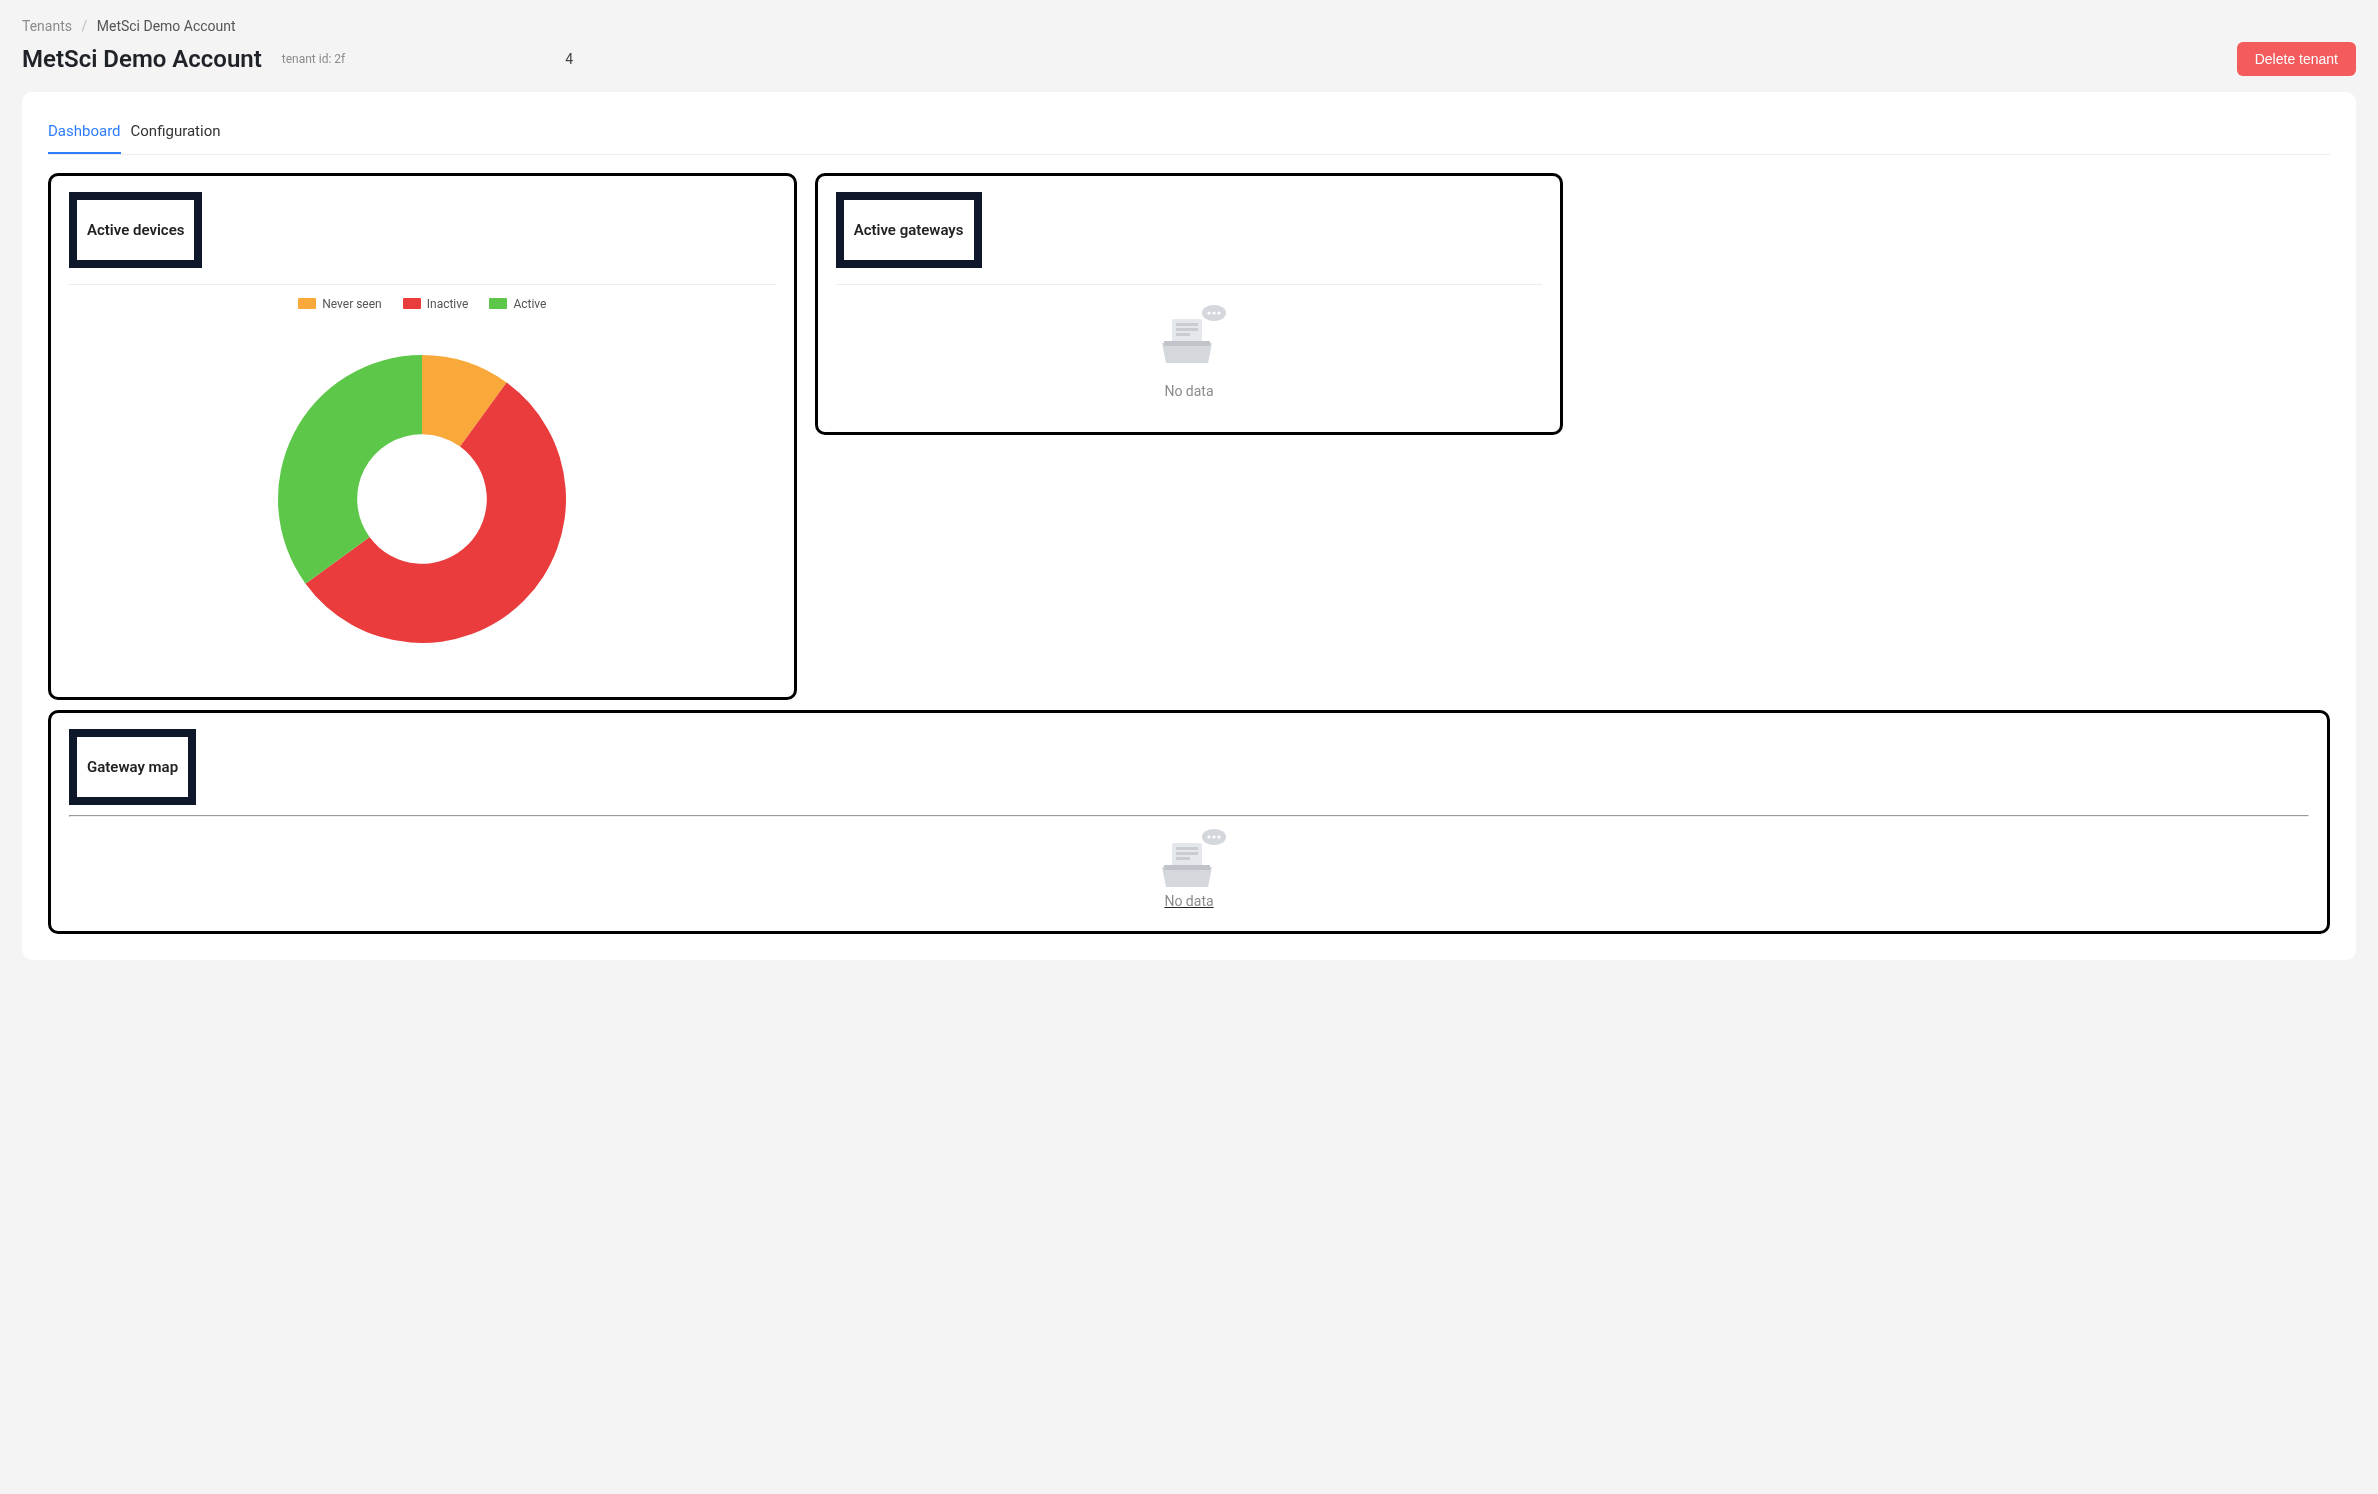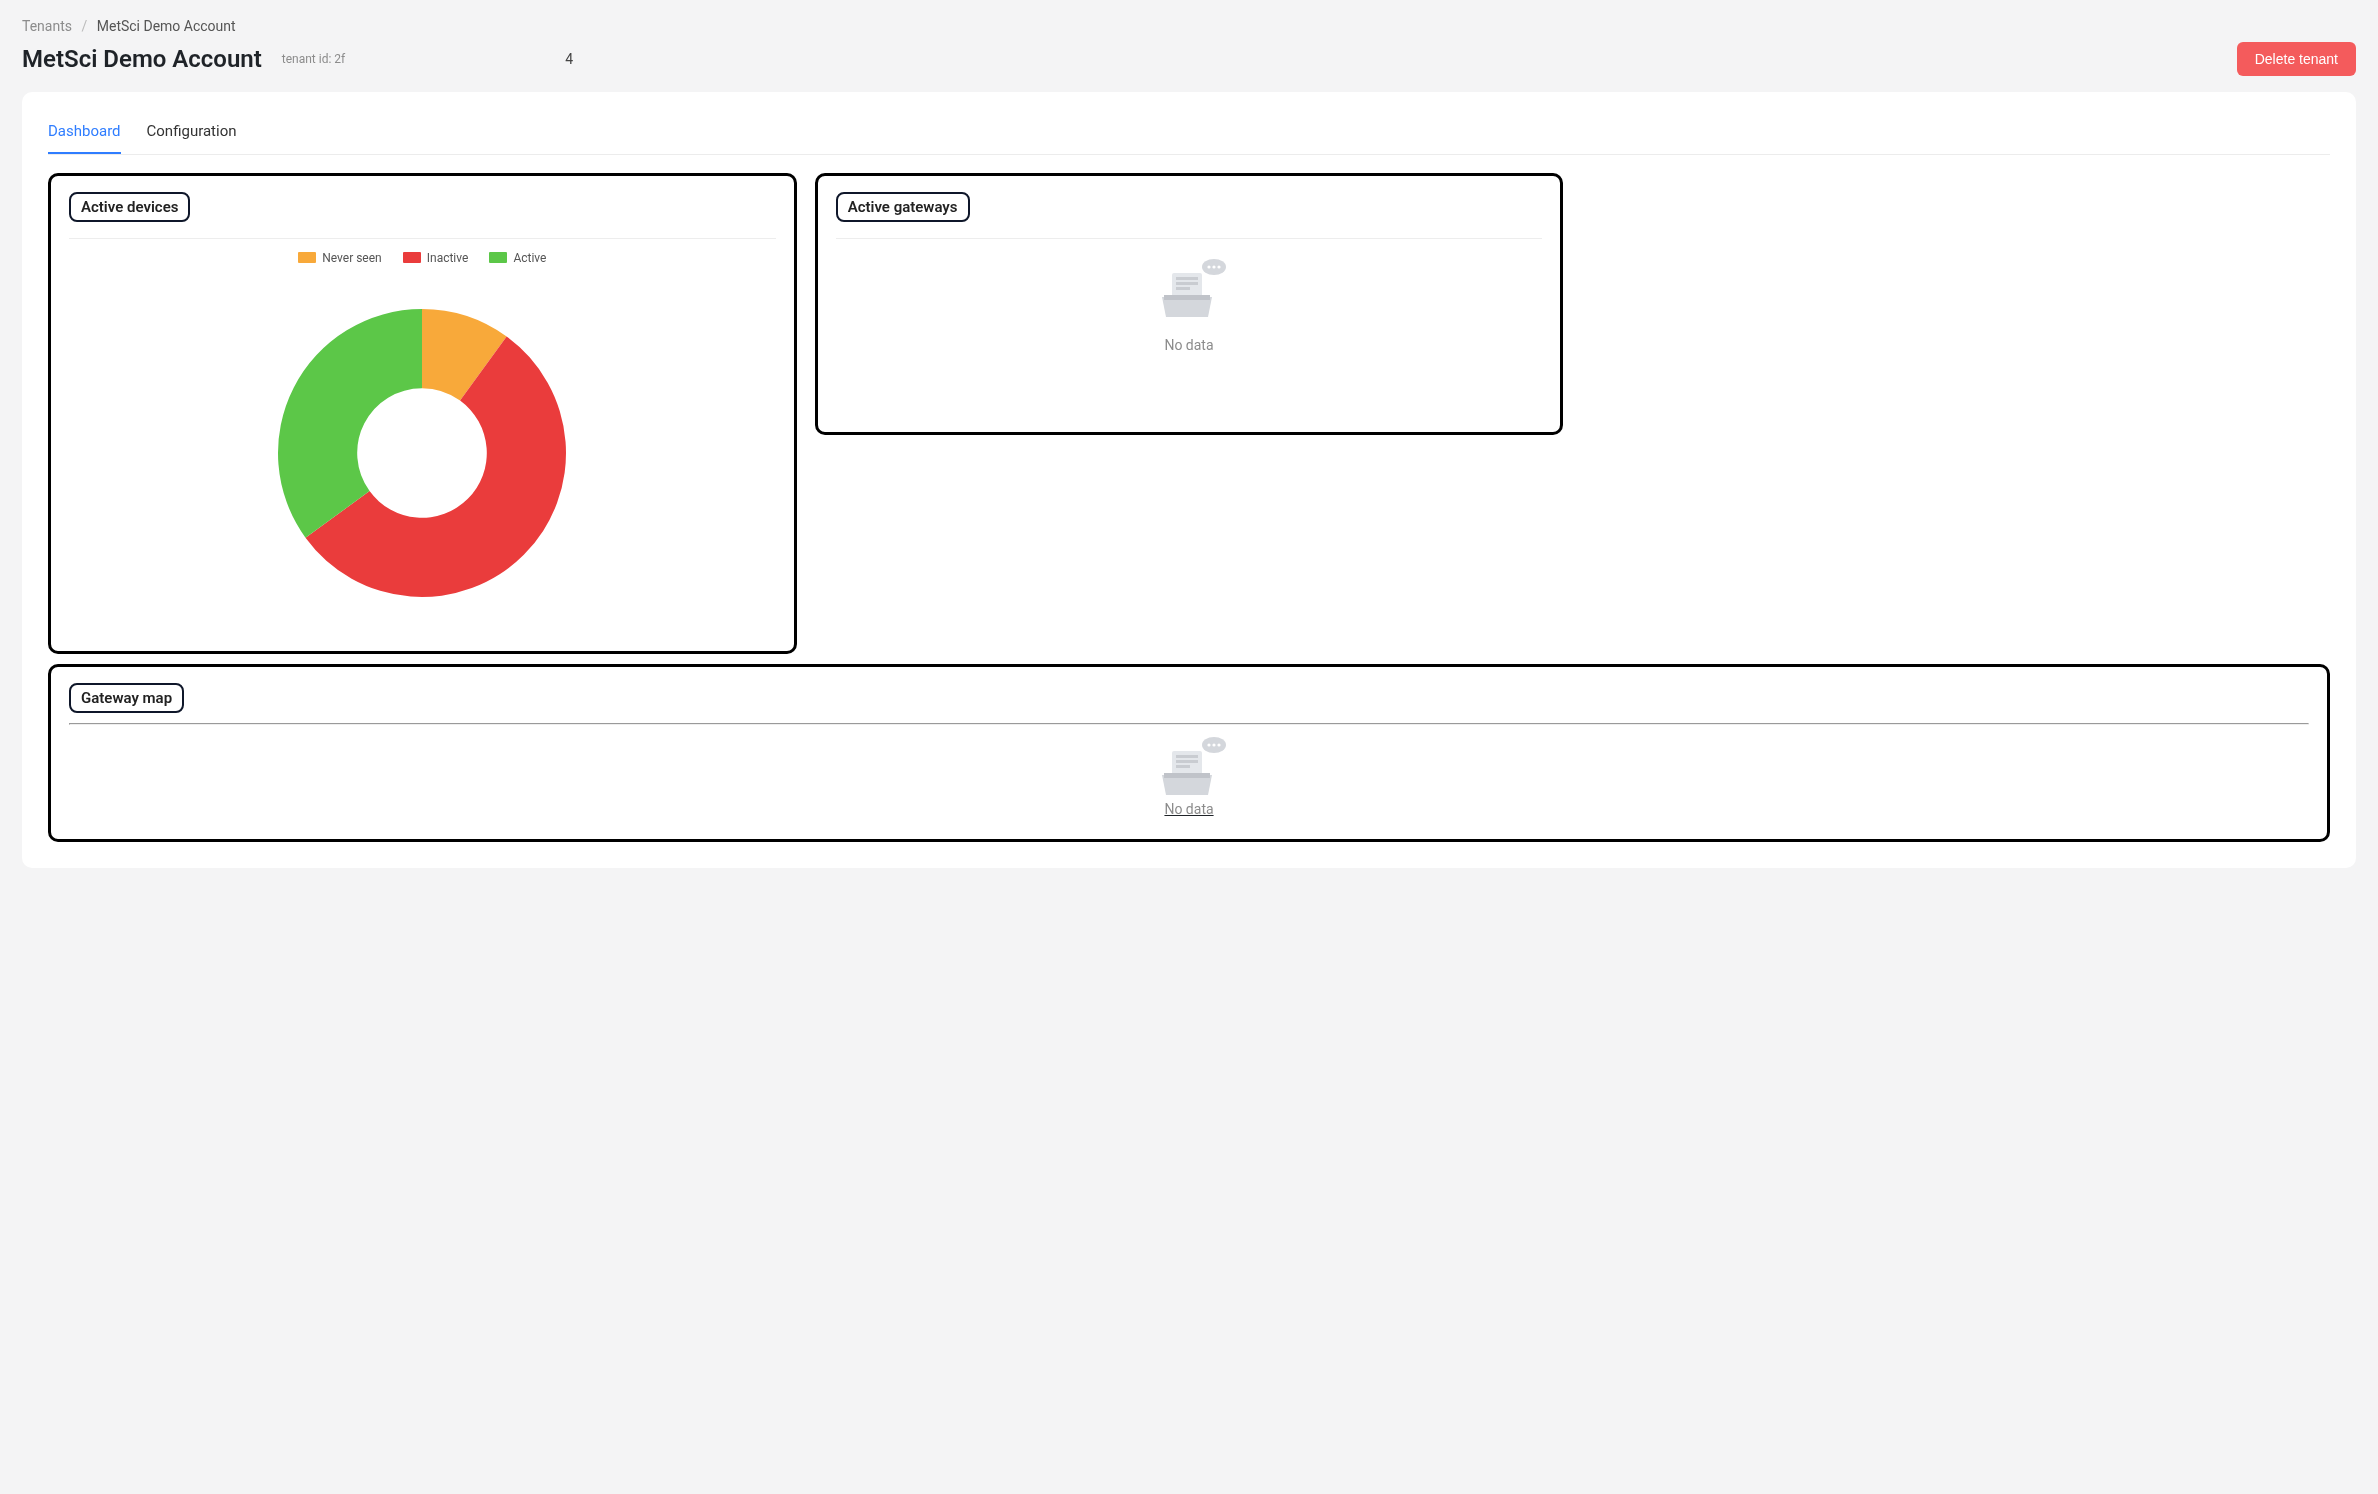--- a/index.html
+++ b/index.html
@@ -19,31 +19,31 @@
   .tenant-id{font-size:12px;color:#8c8c8c;margin-left:6px;}
   .stray-num{font-size:14px;color:#444;margin-left:206px;}
   .spacer{flex:1;}
   .delete-btn{
     background:#f45b5c;color:#fff;border:none;border-radius:6px;
     padding:9px 18px;font-size:14px;cursor:pointer;
   }
   .main-panel{
     background:#fff;border-radius:10px;padding:20px 26px 26px 26px;
   }
-  .tabs{border-bottom:1px solid #ececec;display:flex;gap:26px;margin-bottom:18px;}
+  .tabs{border-bottom:1px solid #ececec;display:flex;gap:10px;margin-bottom:18px;}
   .tab{padding:10px 0 12px 0;font-size:15px;color:#333;cursor:pointer;border-bottom:2px solid transparent;}
   .tab.active{color:#2f7dff;border-bottom-color:#2f7dff;}
   .grid-top{display:grid;grid-template-columns:1fr 1fr 1fr;gap:18px;}
   .card{
     border:3px solid #000;border-radius:10px;padding:16px 18px 18px 18px;
     background:#fff;position:relative;
   }
   .title-frame{
-    display:inline-block;border:2px solid #0f172a;border-radius:8px;
-    padding:4px 10px;font-size:15px;font-weight:600;color:#222;
+    display:inline-block;border:8px solid #0f172a;border-radius:0;
+    padding:21px 10px;font-size:15px;font-weight:600;color:#222;
     margin-bottom:10px;
   }
   .card hr{border:none;border-top:1px solid #ededed;margin:6px 0 12px 0;}
   .legend{display:flex;justify-content:center;gap:21px;font-size:12px;margin-bottom:8px;color:#555;}
   .swatch{display:inline-block;width:18px;height:11px;margin-right:6px;vertical-align:-1px;border-radius:1px;}
   .chart-wrap{display:flex;justify-content:center;align-items:center;height:360px;}
   .chart-wrap-sm{height:auto;padding:8px 0 2px 0;}
   .no-data{display:flex;flex-direction:column;align-items:center;justify-content:center;color:#8c8c8c;font-size:14px;}
   .no-data svg{margin-bottom:14px;}
   .grid-bottom{margin-top:10px;text-decoration:underline;}

